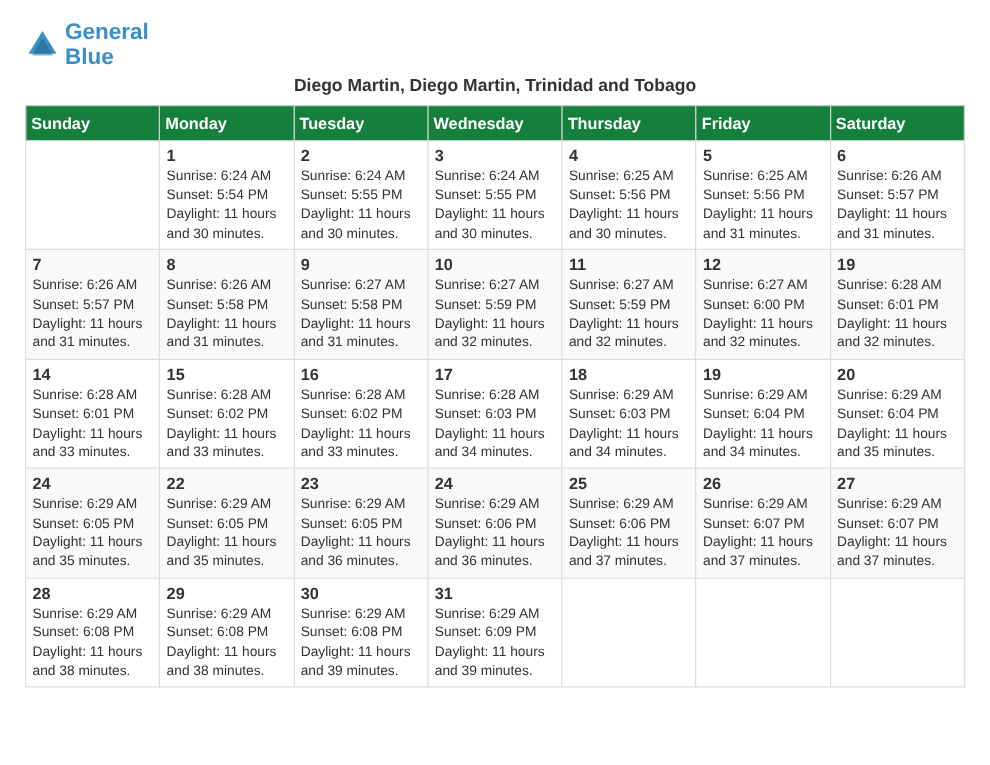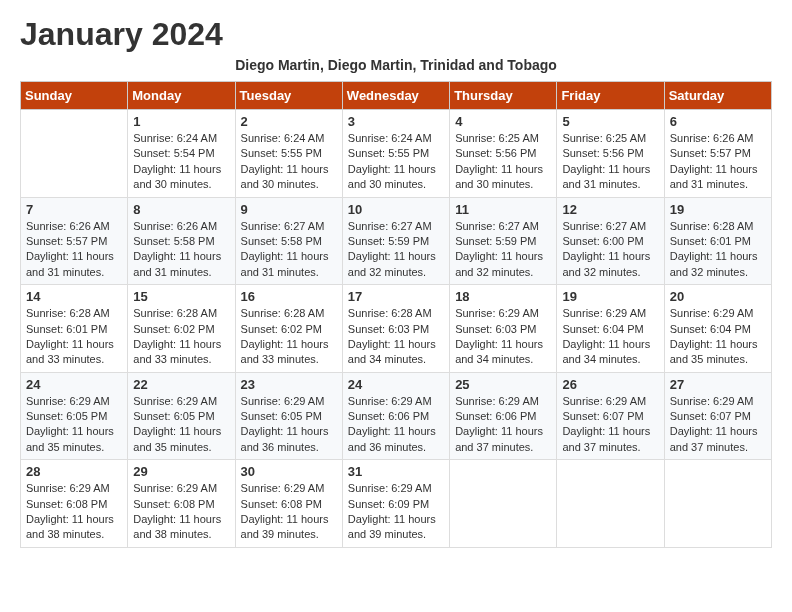--- a/index.html
+++ b/index.html
@@ -46,21 +46,21 @@
       color: #333;
       margin-bottom: 8px;
       font-weight: bold;
     }
     .calendar-table {
       width: 100%;
       border-collapse: collapse;
       font-size: 11px;
     }
     .calendar-table th {
-      background-color: #c2410c;
+      background-color: #15803d;
       color: #fff;
       padding: 6px 4px;
       text-align: left;
       font-size: 13px;
       font-weight: bold;
       border: 1px solid #ccc;
     }
     .calendar-table td {
       border: 1px solid #ddd;
       vertical-align: top;
@@ -87,21 +87,30 @@
       background-color: #f7f9fb;
     }
     .normal-row td {
       background-color: #fff;
     }
   </style>
 </head>
 <body>
 
 <div class="header-row">
-  <div class="month-title">January 2024</div>
+  <div class="logo">
+    <svg class="logo-icon" viewBox="0 0 40 40" xmlns="http://www.w3.org/2000/svg">
+      <polygon points="20,4 36,30 4,30" fill="#3a8fc7"></polygon>
+      <polygon points="20,12 32,32 8,32" fill="#1a5f8a" opacity="0.5"></polygon>
+    </svg>
+    <div class="logo-text">
+      <span>General</span><br>
+      <span style="color:#3a8fc7;">Blue</span>
+    </div>
+  </div>
 </div>
 
 <div class="location-title">Diego Martin, Diego Martin, Trinidad and Tobago</div>
 
 <table class="calendar-table">
   <thead>
     <tr>
     <th>Sunday</th>
         <th>Monday</th>
         <th>Tuesday</th>

